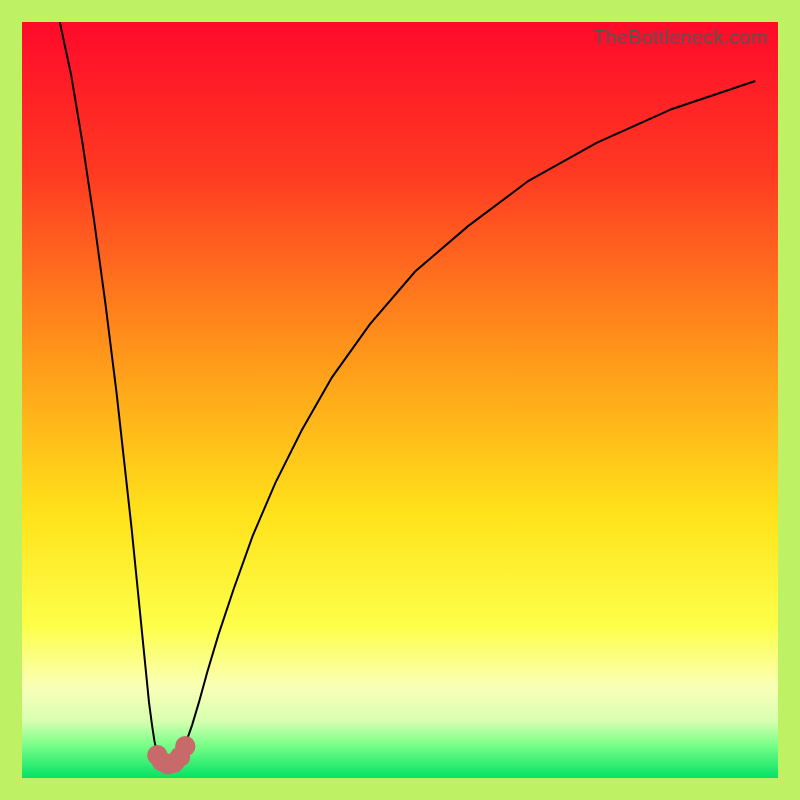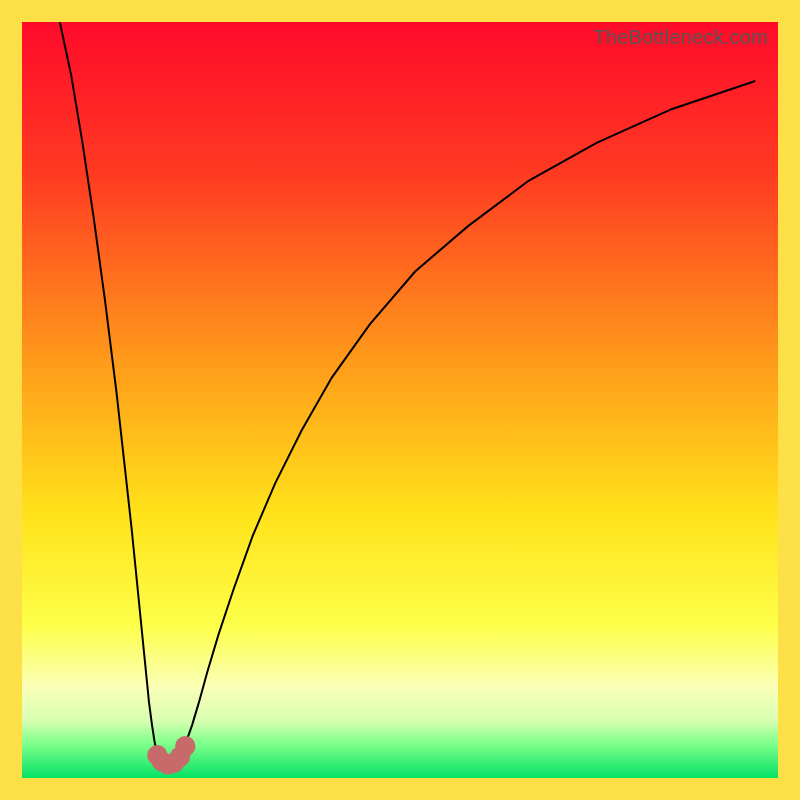--- a/index.html
+++ b/index.html
@@ -8,21 +8,21 @@
     width: 800px;
     height: 800px;
     overflow: hidden;
     background: #000;
     font-family: Arial, Helvetica, sans-serif;
   }
   .frame {
     position: absolute;
     left: 0; top: 0;
     width: 800px; height: 800px;
-    background: #fde047;
+    background: #bef264;
   }
   .plot-area {
     position: absolute;
     left: 22px;
     top: 22px;
     width: 756px;
     height: 756px;
     overflow: hidden;
   }
   .gradient {

